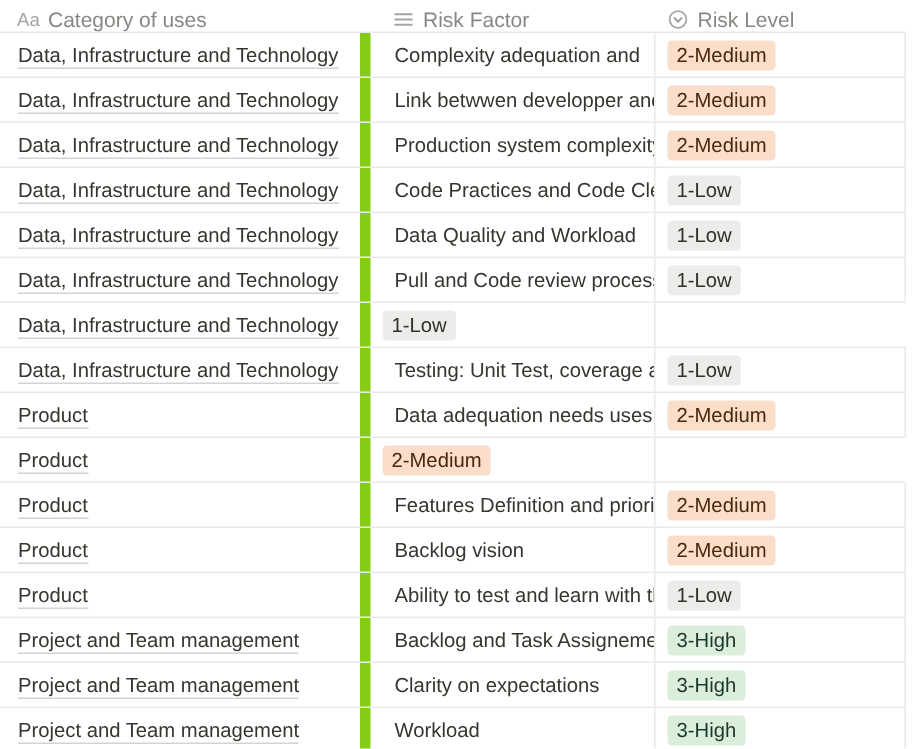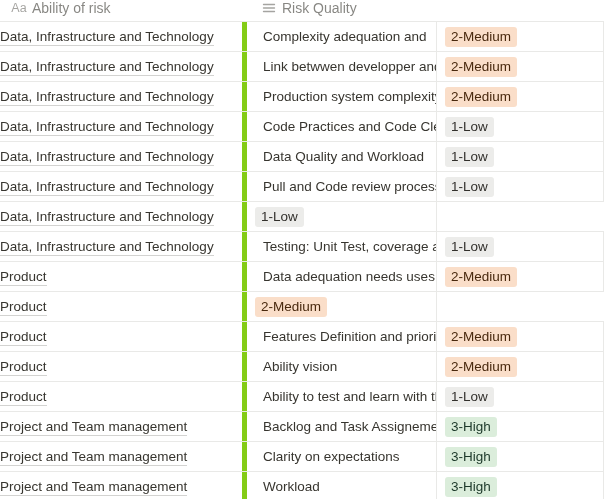--- a/index.html
+++ b/index.html
@@ -14,21 +14,21 @@
 
   
   .thead {
     display: grid;
     grid-template-columns: 247px 190px 167px;
     height: 22px;
     border-bottom: 1px solid #e9e9e7;
     box-sizing: border-box;
   }
   .th {
-    display: flex; align-items: flex-start; gap: 5px;
+    display: flex; align-items: flex-end; gap: 5px;
     font-size: 14px; color: rgba(55,53,47,0.6);
     white-space: nowrap; overflow: hidden;
     box-sizing: border-box;
     cursor: pointer;
   }
   .th-cat   { padding-left: 11px; }
   .th-factor{ padding-left: 14px; }
   .th-level { padding-left: 7px; }
   .hicon { flex: 0 0 auto; display: inline-flex; align-items: center; justify-content: center; width: 16px; height: 16px; }
   .aa-glyph { font-size: 12.5px; font-weight: 500; color: rgba(55,53,47,0.45); letter-spacing: 0; }
@@ -43,21 +43,21 @@
     box-sizing: border-box;
   }
   .td {
     display: flex; align-items: center;
     box-sizing: border-box;
     white-space: nowrap; overflow: hidden;
     font-size: 13.5px;
     border-right: 1px solid #e9e9e7;
     cursor: pointer;
   }
-  .td-cat { border-right: 5px solid #84cc16; }
+  .td-cat { padding-left: 12px; border-right: 7px solid #84cc16; }
   .td-factor { padding-left: 16px; }
   .td-level { padding-left: 8px; }
   .cat-text {
     font-weight: 400;
     border-bottom: 1px solid rgba(55,53,47,0.22);
     padding-bottom: 0px;
     line-height: 17px;
     white-space: nowrap;
   }
   .badge {
@@ -72,33 +72,42 @@
 </head>
 <body>
 
 <div class="table">
 
   <div class="thead">
     <div class="th th-cat">
       <span class="hicon">
         <span class="aa-glyph">Aa</span>
       </span>
-      <span>Ability of risk</span>
+      <span>Category of uses</span>
     </div>
     <div class="th th-factor">
       <span class="hicon">
         <svg width="14" height="14" viewBox="0 0 14 14">
           <g stroke="rgba(55,53,47,0.45)" stroke-width="1.3" stroke-linecap="round">
             <line x1="1.5" y1="3.5" x2="12.5" y2="3.5"></line>
             <line x1="1.5" y1="7" x2="12.5" y2="7"></line>
             <line x1="1.5" y1="10.5" x2="12.5" y2="10.5"></line>
           </g>
         </svg>
       </span>
-      <span>Risk Quality</span>
+      <span>Risk Factor</span>
+    </div>
+    <div class="th th-level">
+      <span class="hicon">
+        <svg width="14" height="14" viewBox="0 0 14 14">
+          <circle cx="7" cy="7" r="5.6" fill="none" stroke="rgba(55,53,47,0.45)" stroke-width="1.2"></circle>
+          <polyline points="4.7,6 7,8.5 9.3,6" fill="none" stroke="rgba(55,53,47,0.45)" stroke-width="1.4" stroke-linecap="round" stroke-linejoin="round"></polyline>
+        </svg>
+      </span>
+      <span>Risk Level</span>
     </div>
   </div>
 
   <div id="table-body">
   <div class="tr">
     <div class="td td-cat">
       <span class="cat-text">Data, Infrastructure and Technology</span>
     </div>
     <div class="td td-factor">Complexity adequation and</div>
     <div class="td td-level">
@@ -201,21 +210,21 @@
     <div class="td td-factor">Features Definition and priorit</div>
     <div class="td td-level">
       <span class="badge" style="background: rgb(250, 222, 201); color: rgb(73, 41, 14);">2-Medium</span>
     </div>
   </div>
 
   <div class="tr">
     <div class="td td-cat">
       <span class="cat-text">Product</span>
     </div>
-    <div class="td td-factor">Ability vision</div>
+    <div class="td td-factor">Backlog vision</div>
     <div class="td td-level">
       <span class="badge" style="background: rgb(250, 222, 201); color: rgb(73, 41, 14);">2-Medium</span>
     </div>
   </div>
 
   <div class="tr">
     <div class="td td-cat">
       <span class="cat-text">Product</span>
     </div>
     <div class="td td-factor">Ability to test and learn with th</div>

